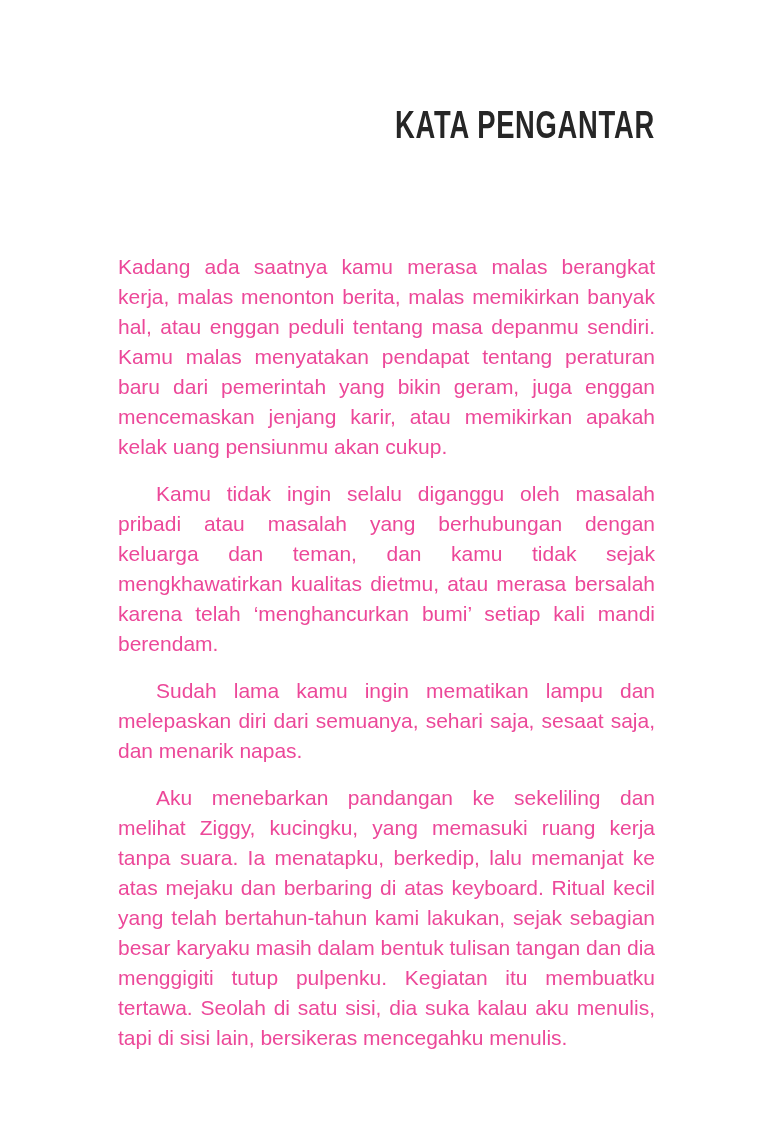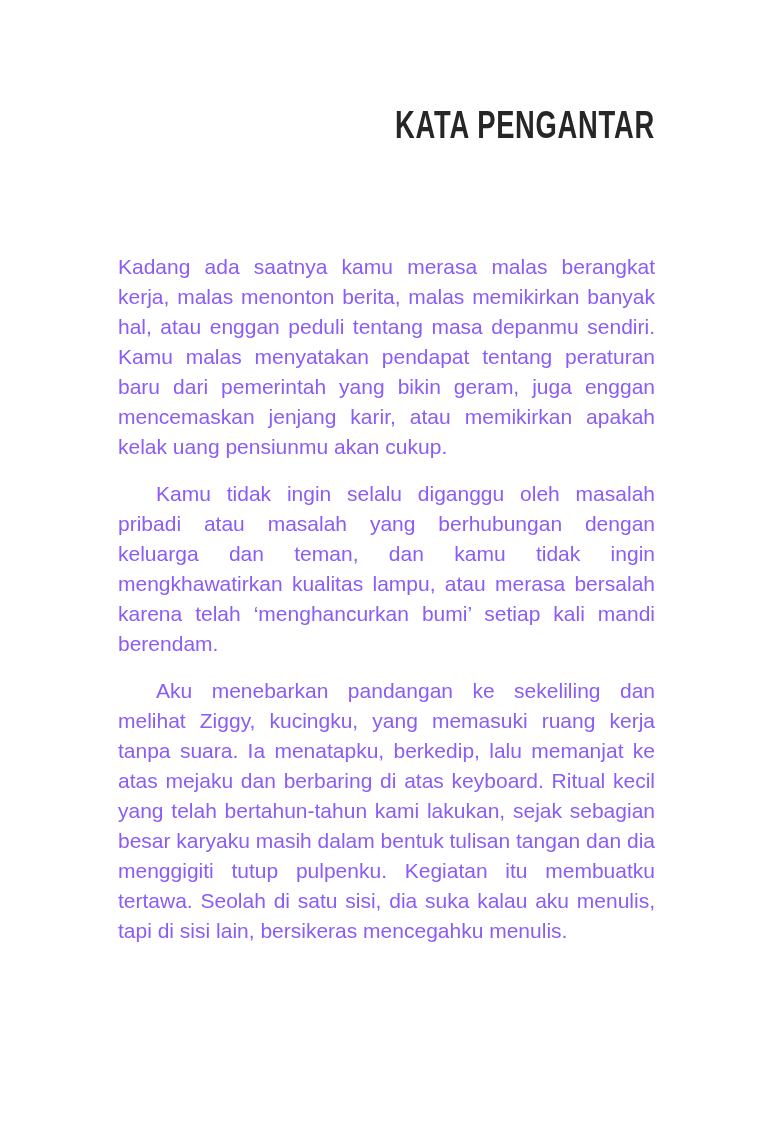--- a/index.html
+++ b/index.html
@@ -31,21 +31,21 @@
     color: #262626;
     transform: scaleX(0.72);
     transform-origin: 100% 50%;
     white-space: nowrap;
   }
   .body-text {
     position: absolute;
     top: 252px;
     left: 118px;
     width: 537px;
-    color: #8b5cf6;
+    color: #ec4899;
     font-size: 21px;
     line-height: 30px;
     text-align: justify;
   }
   .body-text p {
     margin: 0 0 17px 0;
     text-indent: 38px;
   }
   .body-text p.no-indent {
     text-indent: 0;
@@ -58,19 +58,20 @@
 
 <div class="page">
 
   <div class="title-row">
     <span class="chapter-title">KATA PENGANTAR</span>
   </div>
 
   <div class="body-text">
     <p class="no-indent">Kadang ada saatnya kamu merasa malas berangkat kerja, malas menonton berita, malas memikirkan banyak hal, atau enggan peduli tentang masa depanmu sendiri. Kamu malas menyatakan pendapat tentang peraturan baru dari pemerintah yang bikin geram, juga enggan mencemaskan jenjang karir, atau memikirkan apakah kelak uang pensiunmu akan cukup.</p>
 
-    <p>Kamu tidak ingin selalu diganggu oleh masalah pribadi atau masalah yang berhubungan dengan keluarga dan teman, dan kamu tidak ingin mengkhawatirkan kualitas lampu, atau merasa bersalah karena telah ‘menghancurkan bumi’ setiap kali mandi berendam.</p>
+    <p>Kamu tidak ingin selalu diganggu oleh masalah pribadi atau masalah yang berhubungan dengan keluarga dan teman, dan kamu tidak sejak mengkhawatirkan kualitas dietmu, atau merasa bersalah karena telah ‘menghancurkan bumi’ setiap kali mandi berendam.</p>
 
+    <p>Sudah lama kamu ingin mematikan lampu dan melepaskan diri dari semuanya, sehari saja, sesaat saja, dan menarik napas.</p>
 
     <p><span>Aku menebarkan pandangan ke sekeliling dan melihat Ziggy, kucingku, yang memasuki ruang kerja tanpa suara. Ia menatapku, berkedip, lalu memanjat ke atas mejaku dan berbaring di atas </span><span class="it">keyboard</span><span>. Ritual kecil yang telah bertahun-tahun kami lakukan, sejak sebagian besar karyaku masih dalam bentuk tulisan tangan dan dia menggigiti tutup pulpenku. Kegiatan itu membuatku tertawa. Seolah di satu sisi, dia suka kalau aku menulis, tapi di sisi lain, bersikeras mencegahku menulis.</span></p>
   </div>
 
 </div>
 
 </body></html>

